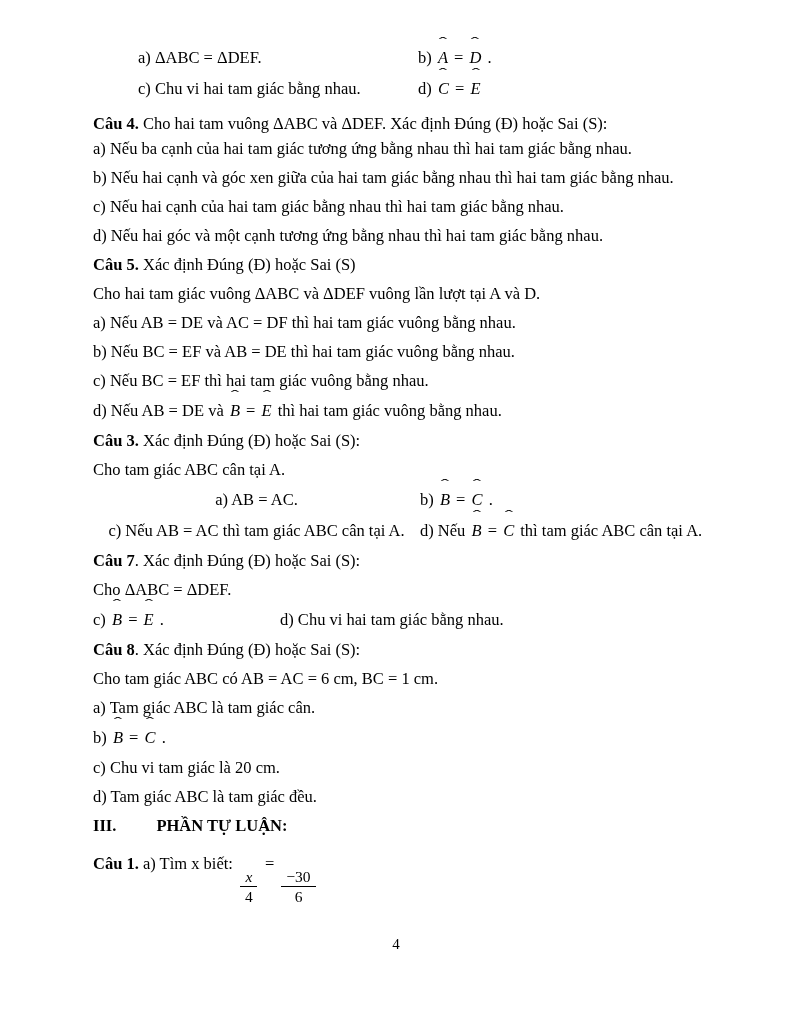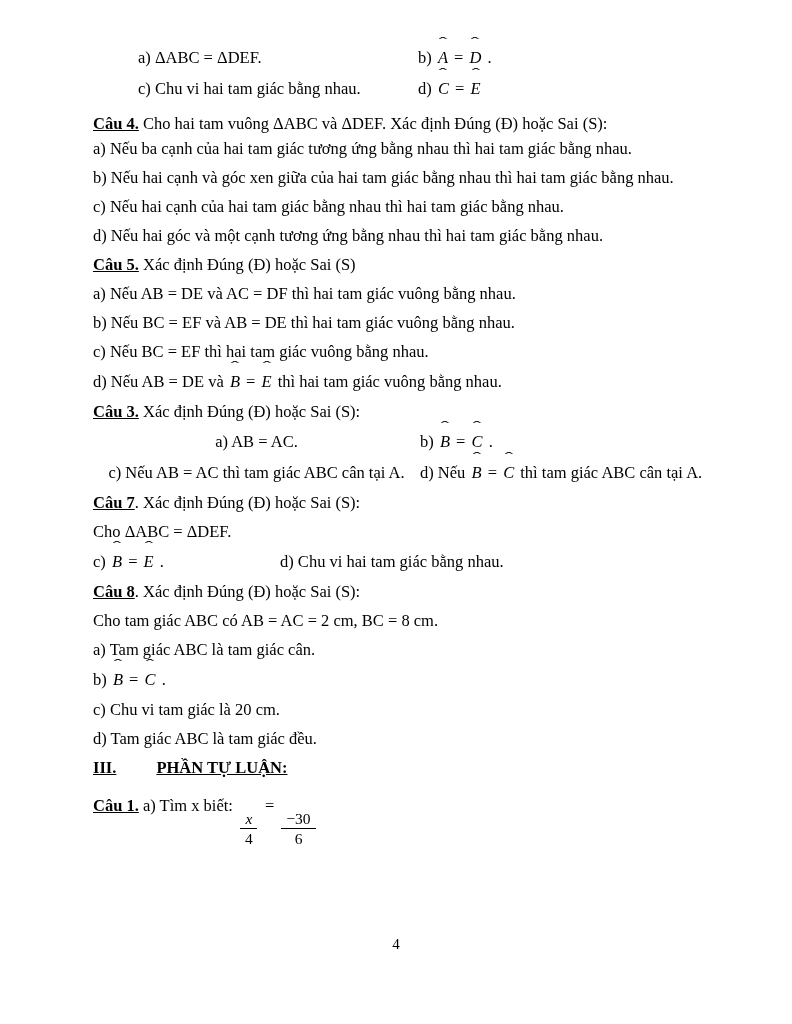--- a/index.html
+++ b/index.html
@@ -10,21 +10,21 @@
   .line.tight{height:21px;line-height:21px;}
   .line.gap-top{margin-top:9px;}
   .line.hatline{height:31px;line-height:31px;}
   .line.frac-line{height:48px;line-height:48px;}
   .cols{display:flex;}
   .cols .col1{flex:0 0 auto;}
   .cols .col2{flex:0 0 auto;}
   .c280 .col1{width:280px;margin-left:45px;}
   .c327 .col1{width:327px;text-align:center;}
   .c187 .col1{width:187px;}
-  .bold{font-weight:bold;text-decoration:underline;}
+  .bold{font-weight:bold;}
   .spacer{display:inline-block;}
   .hat{position:relative;display:inline-block;font-style:italic;padding:0 2px;}
   .hat .hat-mark{position:absolute;top:-7px;left:50%;transform:translateX(-50%) scaleX(1.9);font-size:13px;font-style:normal;line-height:1;}
   .frac{display:inline-flex;flex-direction:column;align-items:center;vertical-align:-13px;line-height:1.25;font-size:15.5px;margin:0 3px;}
   .frac .num{padding:0 5px;border-bottom:1.4px solid #000;}
   .frac .num.it{font-style:italic;}
   .frac .den{padding:0 5px;}
   .page-number{position:absolute;top:936px;left:0;width:100%;text-align:center;font-size:15px;}
 </style>
 </head>
@@ -39,41 +39,43 @@
       <div class="line cols c280 hatline">
         <span class="col1"><span>c) Chu vi hai tam giác bằng nhau.</span></span>
         <span class="col2"><span>d) </span><span class="hat"><span class="hat-mark">ˆ</span><span class="hat-letter">C</span></span><span> = </span><span class="hat"><span class="hat-mark">ˆ</span><span class="hat-letter">E</span></span></span>
       </div>
       <div class="line tight gap-top"><span class="bold">Câu 4.</span><span> Cho hai tam vuông ΔABC và ΔDEF. Xác định Đúng (Đ) hoặc Sai (S):</span></div>
       <div class="line"><span>a) Nếu ba cạnh của hai tam giác tương ứng bằng nhau thì hai tam giác bằng nhau.</span></div>
       <div class="line"><span>b) Nếu hai cạnh và góc xen giữa của hai tam giác bằng nhau thì hai tam giác bằng nhau.</span></div>
       <div class="line"><span>c) Nếu hai cạnh của hai tam giác bằng nhau thì hai tam giác bằng nhau.</span></div>
       <div class="line"><span>d) Nếu hai góc và một cạnh tương ứng bằng nhau thì hai tam giác bằng nhau.</span></div>
       <div class="line"><span class="bold">Câu 5.</span><span> Xác định Đúng (Đ) hoặc Sai (S)</span></div>
+      <div class="line"><span>Cho hai tam giác vuông ΔABC và ΔDEF vuông lần lượt tại A và D.</span></div>
       <div class="line"><span>a) Nếu AB = DE và AC = DF thì hai tam giác vuông bằng nhau.</span></div>
       <div class="line"><span>b) Nếu BC = EF và AB = DE thì hai tam giác vuông bằng nhau.</span></div>
       <div class="line"><span>c) Nếu BC = EF thì hai tam giác vuông bằng nhau.</span></div>
       <div class="line hatline"><span>d) Nếu AB = DE và </span><span class="hat"><span class="hat-mark">ˆ</span><span class="hat-letter">B</span></span><span> = </span><span class="hat"><span class="hat-mark">ˆ</span><span class="hat-letter">E</span></span><span> thì hai tam giác vuông bằng nhau.</span></div>
       <div class="line"><span class="bold">Câu 3.</span><span> Xác định Đúng (Đ) hoặc Sai (S):</span></div>
+      <div class="line"><span>Cho tam giác ABC cân tại A.</span></div>
       <div class="line cols c327 hatline">
         <span class="col1"><span>a) AB = AC.</span></span>
         <span class="col2"><span>b) </span><span class="hat"><span class="hat-mark">ˆ</span><span class="hat-letter">B</span></span><span> = </span><span class="hat"><span class="hat-mark">ˆ</span><span class="hat-letter">C</span></span><span> .</span></span>
       </div>
       <div class="line cols c327 hatline">
         <span class="col1"><span>c) Nếu AB = AC thì tam giác ABC cân tại A.</span></span>
         <span class="col2"><span>d) Nếu </span><span class="hat"><span class="hat-mark">ˆ</span><span class="hat-letter">B</span></span><span> = </span><span class="hat"><span class="hat-mark">ˆ</span><span class="hat-letter">C</span></span><span> thì tam giác ABC cân tại A.</span></span>
       </div>
       <div class="line"><span class="bold">Câu 7</span><span>. Xác định Đúng (Đ) hoặc Sai (S):</span></div>
       <div class="line"><span>Cho ΔABC = ΔDEF.</span></div>
       <div class="line cols c187 hatline">
         <span class="col1"><span>c) </span><span class="hat"><span class="hat-mark">ˆ</span><span class="hat-letter">B</span></span><span> = </span><span class="hat"><span class="hat-mark">ˆ</span><span class="hat-letter">E</span></span><span> .</span></span>
         <span class="col2"><span>d) Chu vi hai tam giác bằng nhau.</span></span>
       </div>
       <div class="line"><span class="bold">Câu 8</span><span>. Xác định Đúng (Đ) hoặc Sai (S):</span></div>
-      <div class="line"><span>Cho tam giác ABC có AB = AC = 2 cm, BC = 8 cm.</span></div>
+      <div class="line"><span>Cho tam giác ABC có AB = AC = 6 cm, BC = 1 cm.</span></div>
       <div class="line"><span>a) Tam giác ABC là tam giác cân.</span></div>
       <div class="line hatline"><span>b) </span><span class="hat"><span class="hat-mark">ˆ</span><span class="hat-letter">B</span></span><span> = </span><span class="hat"><span class="hat-mark">ˆ</span><span class="hat-letter">C</span></span><span> .</span></div>
       <div class="line"><span>c) Chu vi tam giác là 20 cm.</span></div>
       <div class="line"><span>d) Tam giác ABC là tam giác đều.</span></div>
       <div class="line"><span class="bold">III.</span><span class="spacer" style="width: 40px;"></span><span class="bold">PHẦN TỰ LUẬN:</span></div>
       <div class="line frac-line"><span class="bold">Câu 1.</span><span> a) Tìm x biết: </span><span class="frac">
           <span class="num it">x</span>
           <span class="den">4</span>
         </span><span> = </span><span class="frac">
           <span class="num">−30</span>

